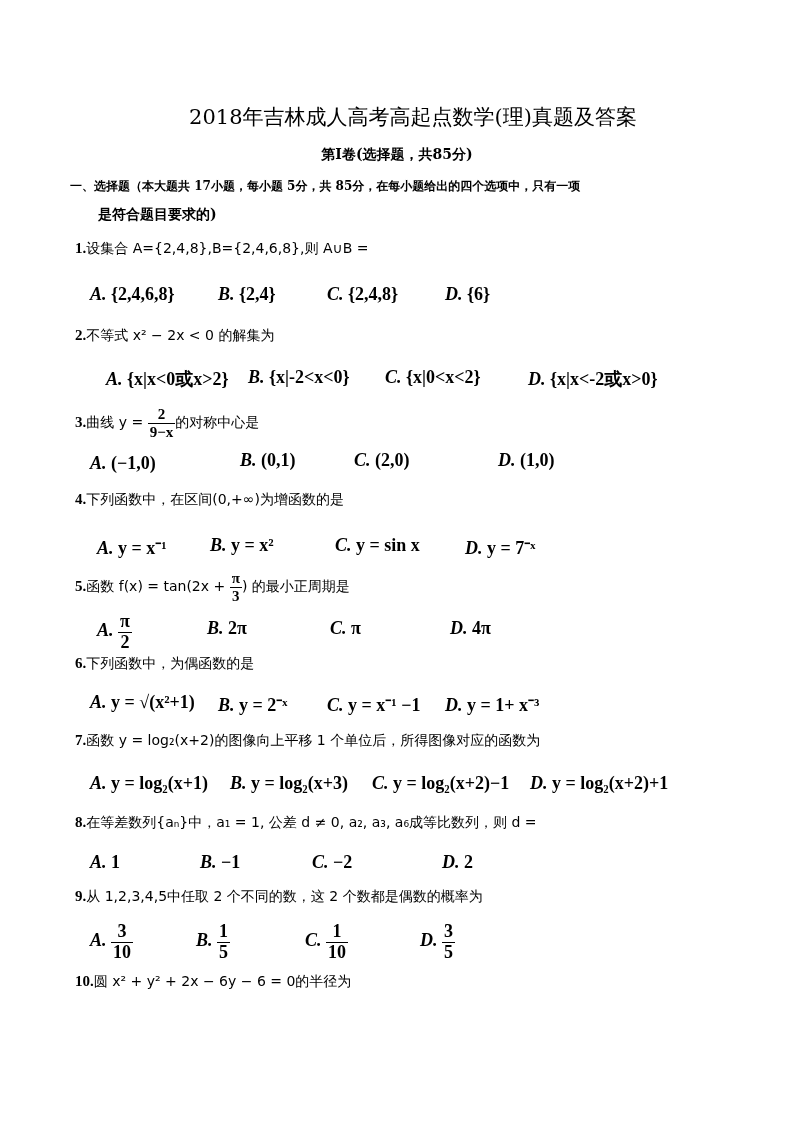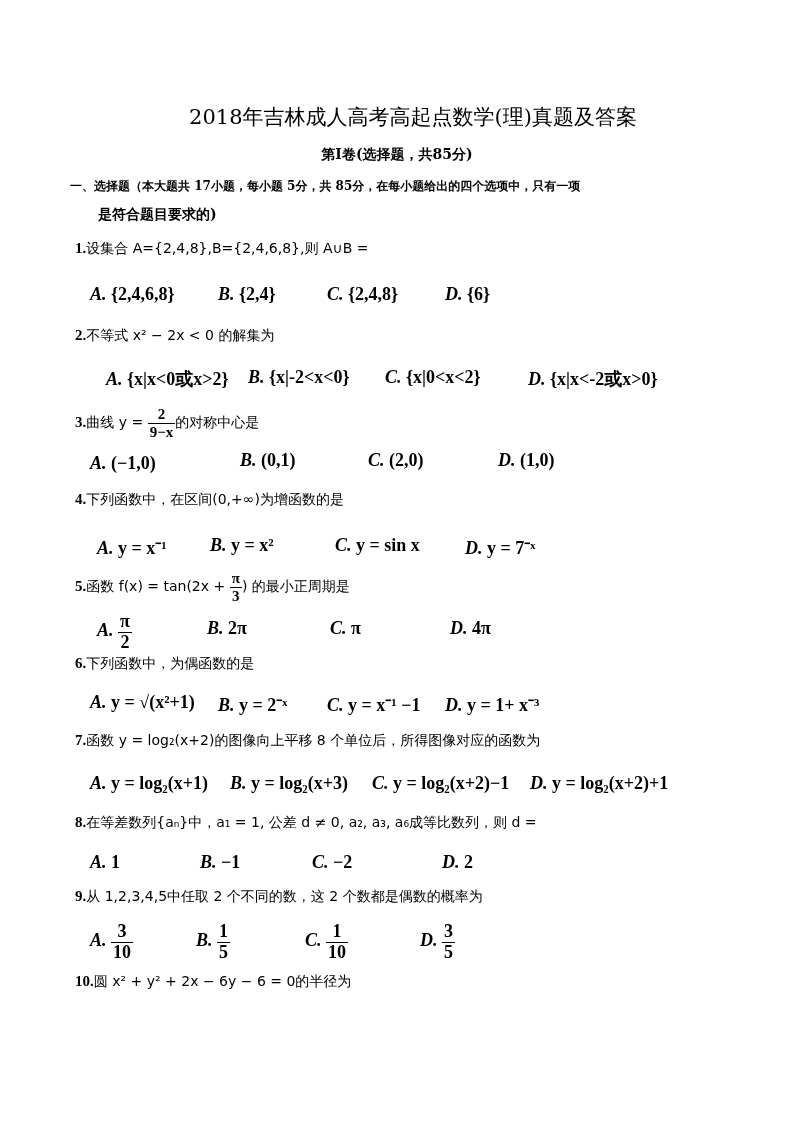--- a/index.html
+++ b/index.html
@@ -41,21 +41,21 @@
 <div class="abs opt" style="top:367px;left:248px;"><span class="lab">B.</span> <span>{x|-2&lt;x&lt;0}</span></div>
 <div class="abs opt" style="top:367px;left:385px;"><span class="lab">C.</span> <span>{x|0&lt;x&lt;2}</span></div>
 <div class="abs opt" style="top:367px;left:528px;"><span class="lab">D.</span> <span>{x|x&lt;-2或x&gt;0}</span></div>
 
 <div class="abs q" style="top:406px;">
   <span class="qn">3.</span><span>曲线 y =</span>
   <span class="frac mn"><span class="num">2</span><span class="den">9−x</span></span><span>的对称中心是</span>
 </div>
 <div class="abs opt" style="top:453px;left:90px;"><span class="lab">A.</span> <span>(−1,0)</span></div>
 <div class="abs opt" style="top:450px;left:240px;"><span class="lab">B.</span> <span>(0,1)</span></div>
-<div class="abs opt" style="top:450px;left:368px;"><span class="lab">C.</span> <span>(2,0)</span></div>
+<div class="abs opt" style="top:450px;left:354px;"><span class="lab">C.</span> <span>(2,0)</span></div>
 <div class="abs opt" style="top:450px;left:498px;"><span class="lab">D.</span> <span>(1,0)</span></div>
 
 <div class="abs q" style="top:491px;">
   <span class="qn">4.</span><span>下列函数中，在区间(0,+∞)为增函数的是</span>
 </div>
 <div class="abs opt" style="top:535px;left:97px;"><span class="lab">A.</span> <span>y = x⁻¹</span></div>
 <div class="abs opt" style="top:535px;left:210px;"><span class="lab">B.</span> <span>y = x²</span></div>
 <div class="abs opt" style="top:535px;left:335px;"><span class="lab">C.</span> <span>y = sin x</span></div>
 <div class="abs opt" style="top:535px;left:465px;"><span class="lab">D.</span> <span>y = 7⁻ˣ</span></div>
 
@@ -70,21 +70,21 @@
 
 <div class="abs q" style="top:655px;">
   <span class="qn">6.</span><span>下列函数中，为偶函数的是</span>
 </div>
 <div class="abs opt" style="top:692px;left:90px;"><span class="lab">A.</span> <span>y = √(x²+1)</span></div>
 <div class="abs opt" style="top:692px;left:218px;"><span class="lab">B.</span> <span>y = 2⁻ˣ</span></div>
 <div class="abs opt" style="top:692px;left:327px;"><span class="lab">C.</span> <span>y = x⁻¹ −1</span></div>
 <div class="abs opt" style="top:692px;left:445px;"><span class="lab">D.</span> <span>y = 1+ x⁻³</span></div>
 
 <div class="abs q" style="top:732px;">
-  <span class="qn">7.</span><span>函数 y = log₂(x+2)的图像向上平移 8 个单位后，所得图像对应的函数为</span>
+  <span class="qn">7.</span><span>函数 y = log₂(x+2)的图像向上平移 1 个单位后，所得图像对应的函数为</span>
 </div>
 <div class="abs opt" style="top:773px;left:90px;"><span class="lab">A.</span> <span>y = log₂(x+1)</span></div>
 <div class="abs opt" style="top:773px;left:230px;"><span class="lab">B.</span> <span>y = log₂(x+3)</span></div>
 <div class="abs opt" style="top:773px;left:372px;"><span class="lab">C.</span> <span>y = log₂(x+2)−1</span></div>
 <div class="abs opt" style="top:773px;left:530px;"><span class="lab">D.</span> <span>y = log₂(x+2)+1</span></div>
 
 <div class="abs q" style="top:814px;">
   <span class="qn">8.</span><span>在等差数列{aₙ}中，a₁ = 1, 公差 d ≠ 0, a₂, a₃, a₆成等比数列，则 d =</span>
 </div>
 <div class="abs opt" style="top:852px;left:90px;"><span class="lab">A.</span> <span>1</span></div>

